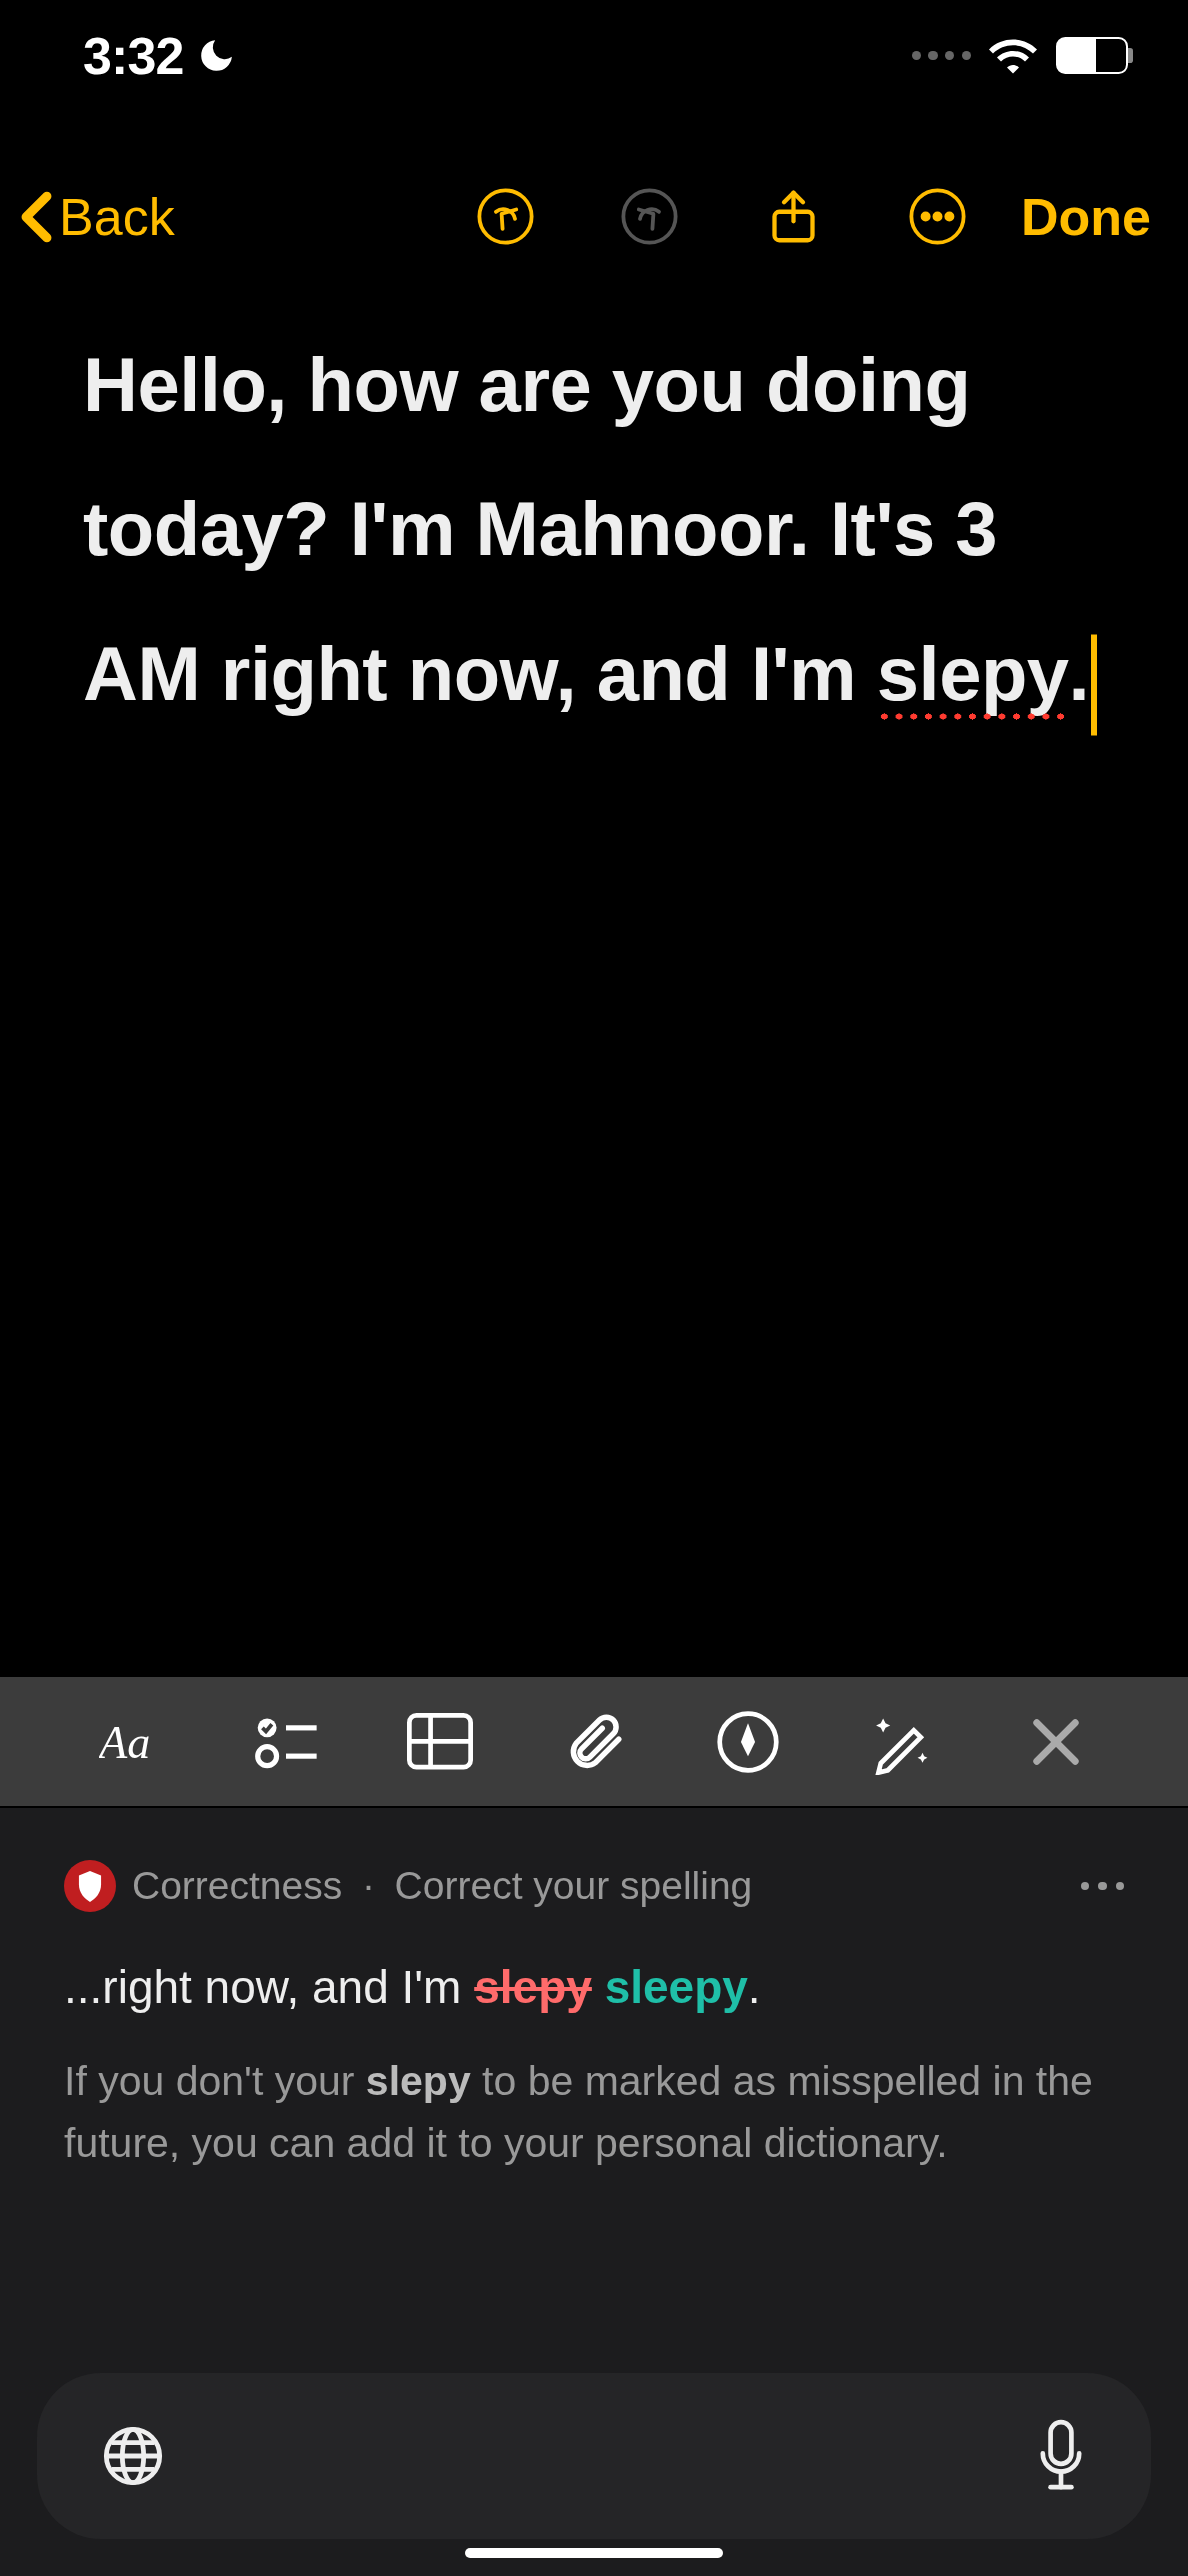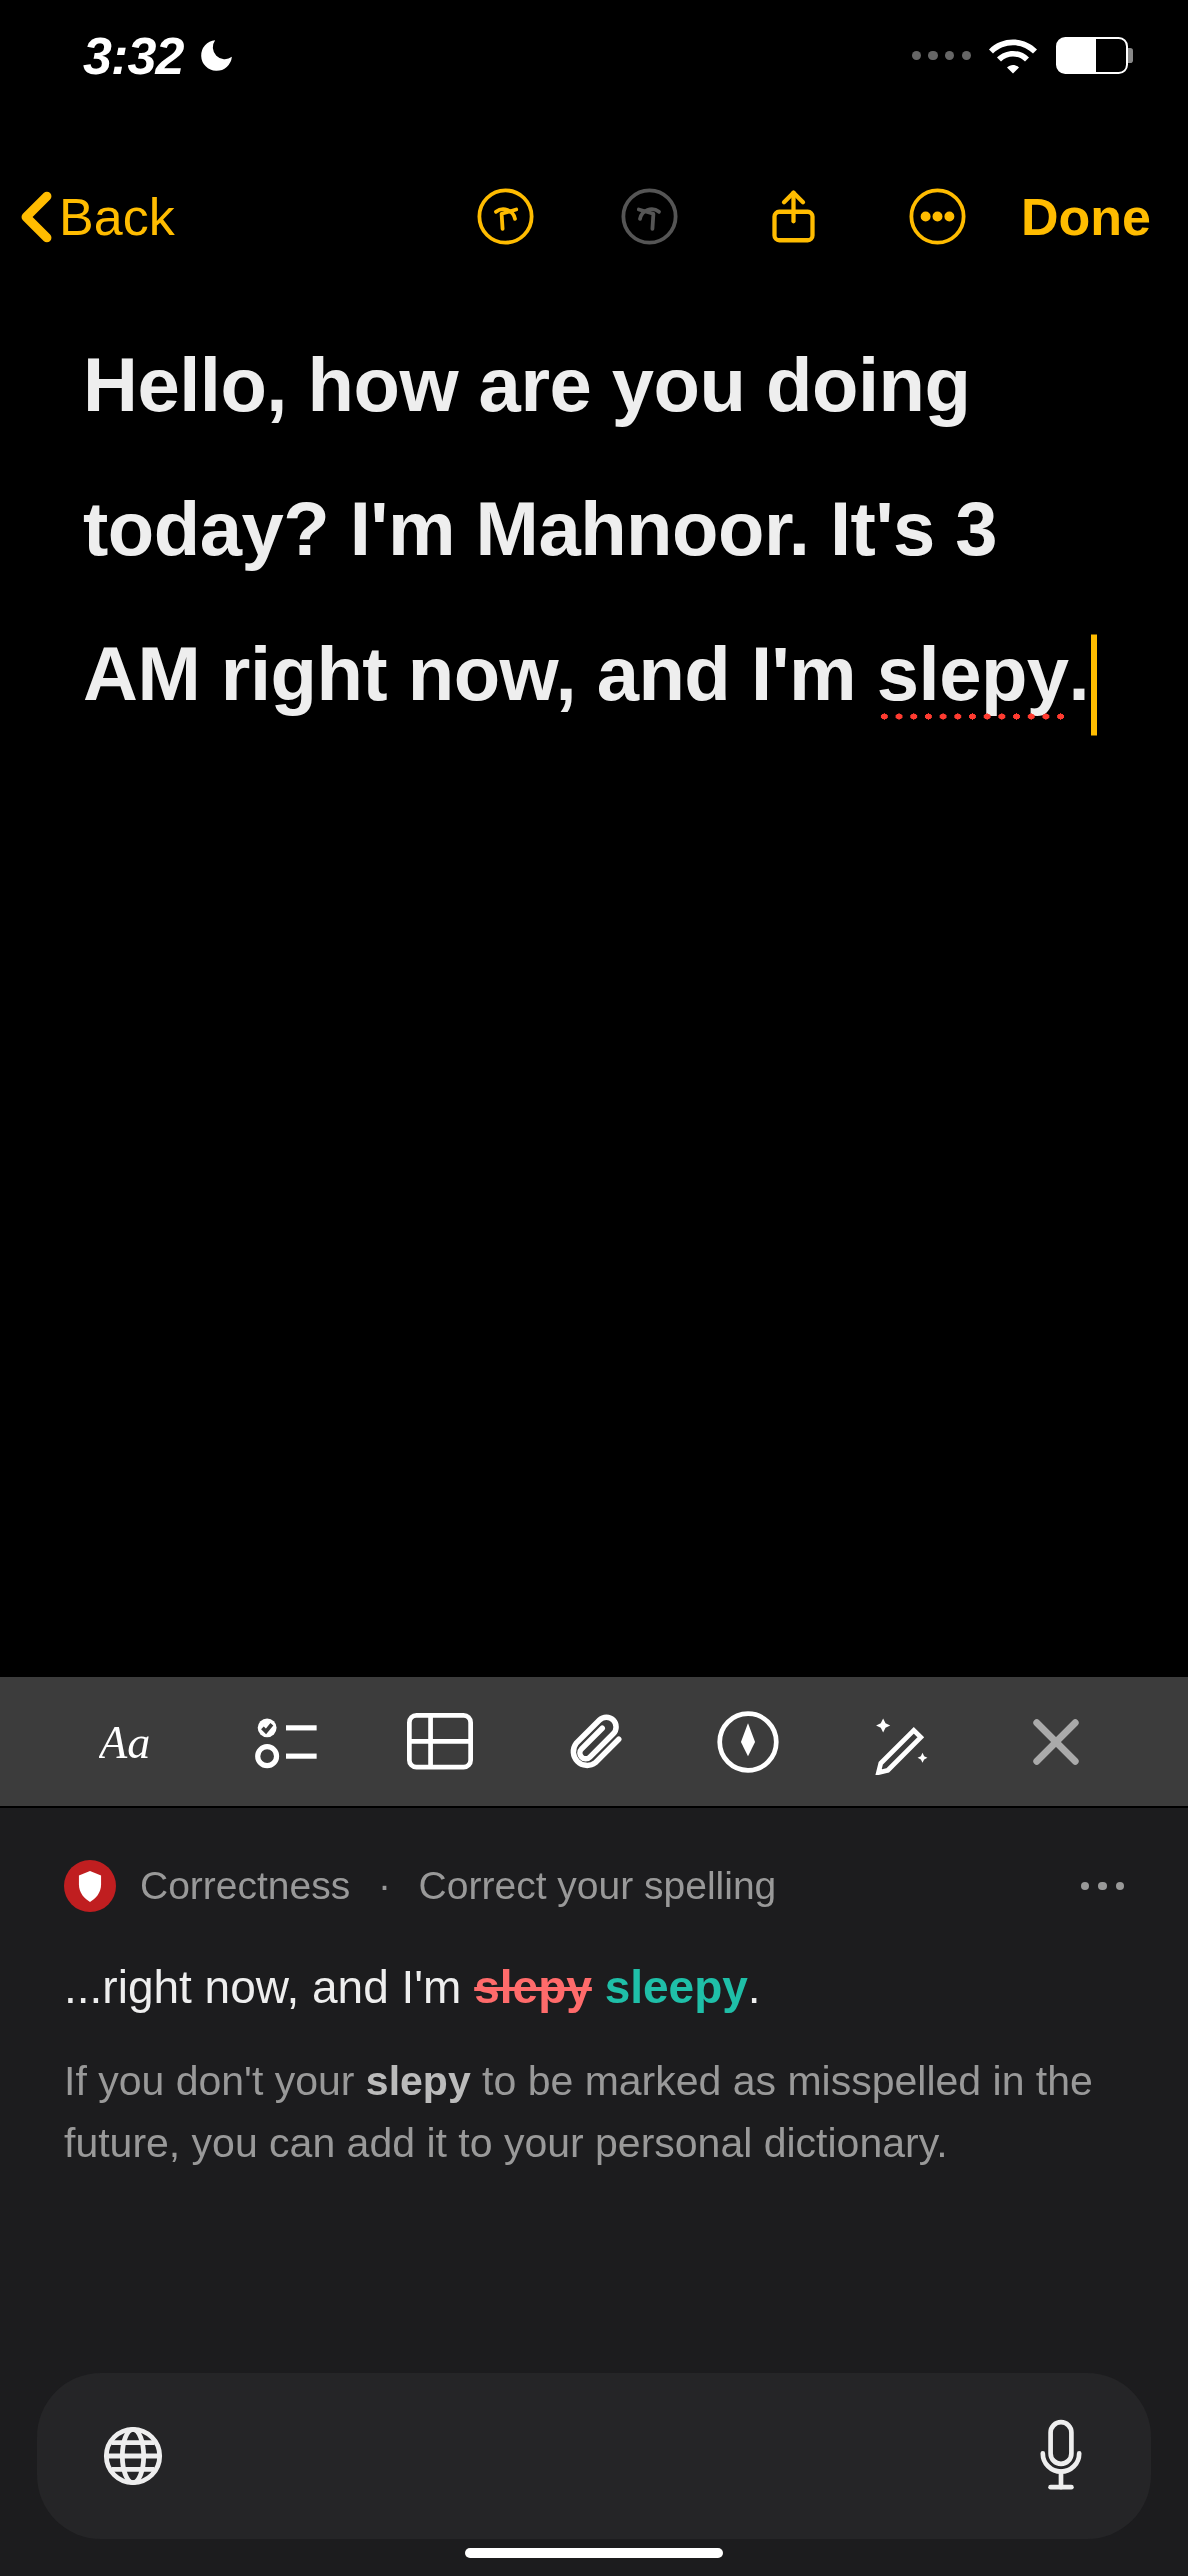--- a/index.html
+++ b/index.html
@@ -23,21 +23,20 @@
     justify-content: space-between;
     padding: 0 55px 0 83px;
   }
   .status-left {
     display: flex;
     align-items: center;
     gap: 13px;
     font-size: 52px;
     font-weight: 700;
     letter-spacing: -0.9px;
-    font-style: italic;
   }
   .status-left svg { width: 41px; height: 41px; }
   .status-right {
     display: flex;
     align-items: center;
     gap: 18.4px;
   }
   .status-dots { display: flex; gap: 7.4px; }
   .status-dots span {
     width: 9.2px; height: 9.2px; border-radius: 50%;
@@ -154,21 +153,21 @@
 
   
   .suggestion-panel {
     position: absolute;
     top: 1808px; left: 0; right: 0;
     bottom: 0;
     background: #1c1c1e;
     padding: 52px 64px 0 64px;
   }
   .sug-header {
-    display: flex; align-items: center; gap: 24px;
+    display: flex; align-items: center; gap: 16px;
     font-size: 39px;
     color: #999;
   }
   .sug-shield {
     width: 52px; height: 52px; border-radius: 50%;
     background: #c01e20;
     display: flex; align-items: center; justify-content: center;
   }
   .sug-header .dot-sep { margin: 0 3.7px; }
   .sug-more {

